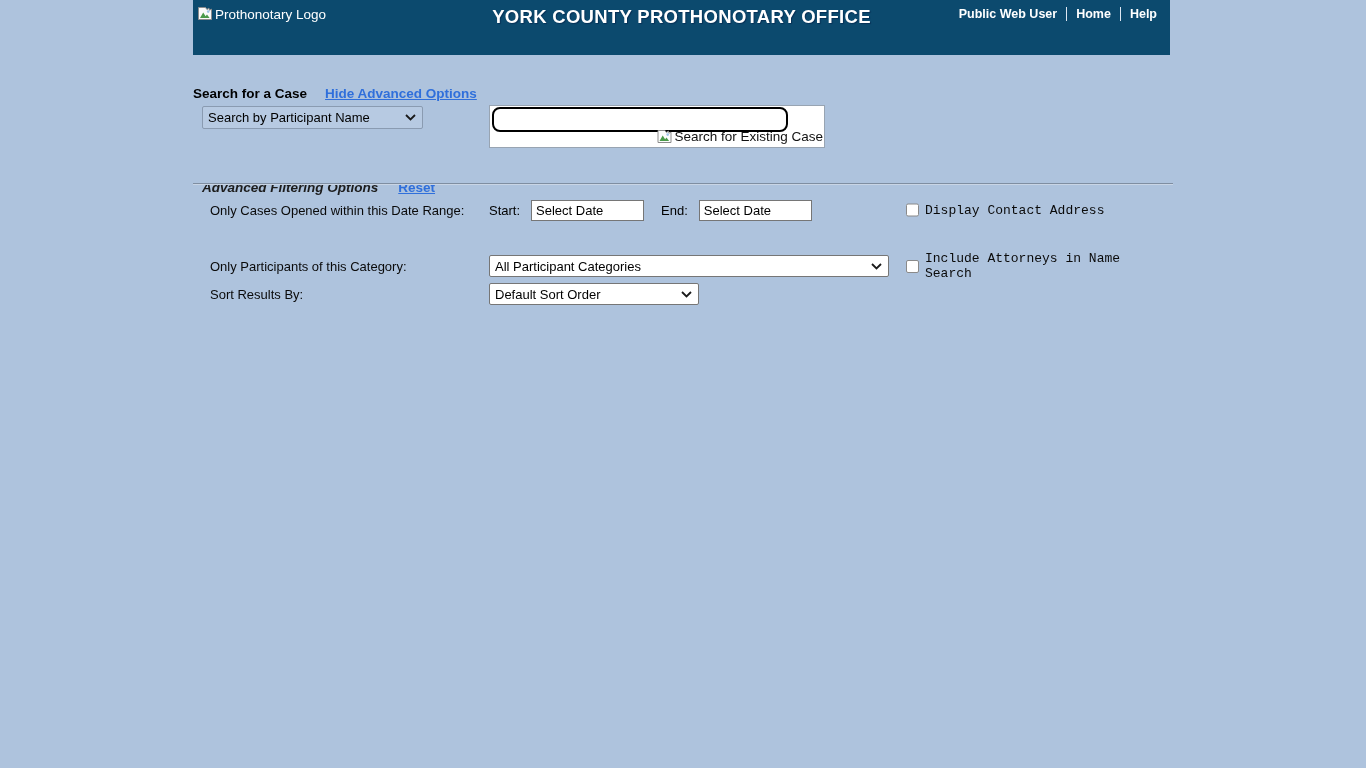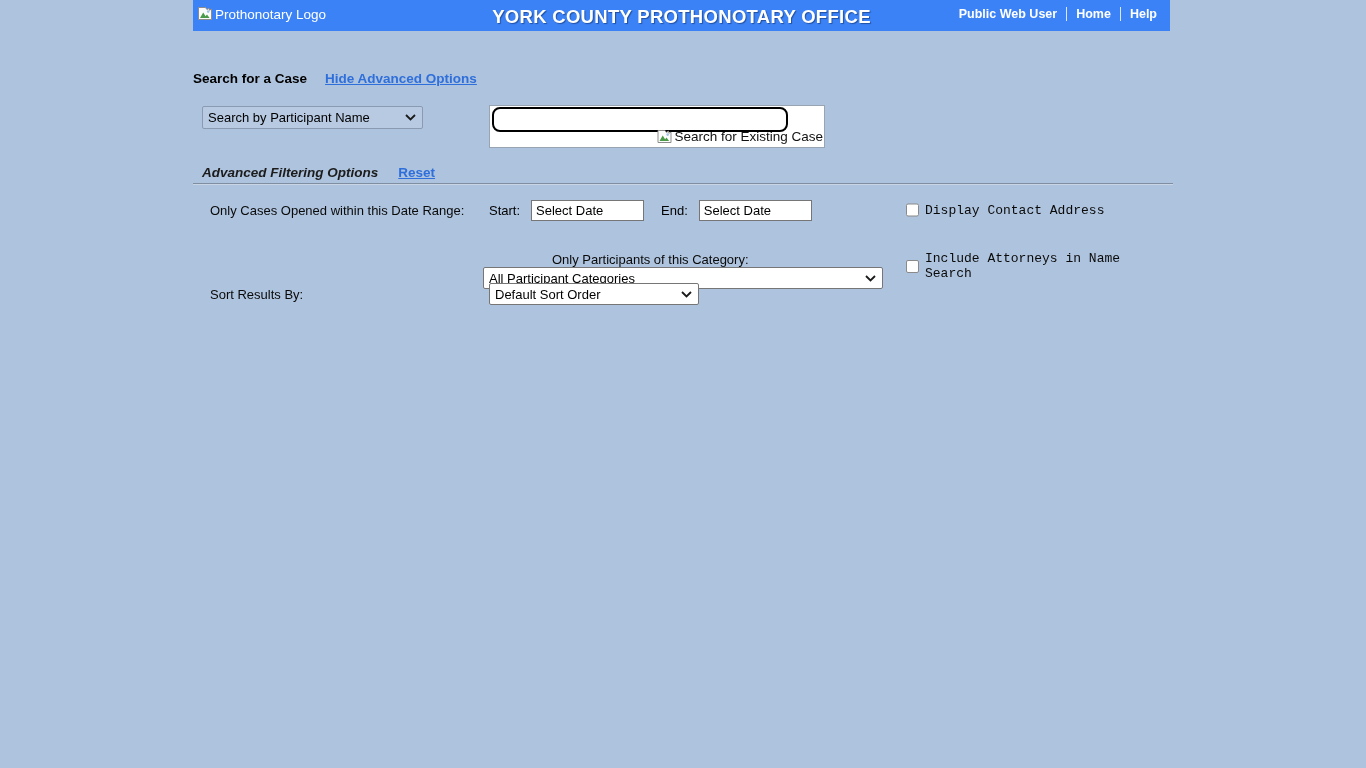--- a/index.html
+++ b/index.html
@@ -7,36 +7,36 @@
   body {
     background:#aec3dd;
     font-family:"Liberation Sans", sans-serif;
     font-size:13px;
     color:#000;
     overflow:hidden;
   }
   .container { position:relative; width:980px; margin:0 auto; height:768px; }
 
   
-  .topbar { position:absolute; left:0; top:0; width:977px; height:31px; background:#3b82f6; }
+  .topbar { position:absolute; left:0; top:0; width:977px; height:55px; background:#0c4a6e; }
   .logo { position:absolute; left:5px; top:7px; display:flex; align-items:flex-start; gap:2px;
           color:#fff; font-size:13.5px; }
   .logo .alt-text { line-height:15px; }
   .page-title { position:absolute; left:0; right:0; top:6px; text-align:center; color:#fff;
                 font-size:18.5px; font-weight:bold; letter-spacing:0.3px;
                 text-shadow:1px 1px 1px rgba(0,20,60,0.45); }
   .nav { position:absolute; right:4px; top:7px; display:flex; align-items:center;
          color:#fff; font-weight:bold; font-size:12.5px; }
   .nav-item { padding:0 9px; cursor:pointer; white-space:nowrap; }
   .nav-sep { width:1px; height:14px; background:#dde7f2; }
 
   
   .section-head { position:absolute; left:0; top:71px; display:flex; align-items:baseline; gap:18px; }
   .section-title { font-weight:bold; font-size:13.5px; }
-  .link { color:#2f6fdb; font-weight:bold; text-decoration:underline; font-size:13.5px; cursor:pointer; }
+  .link { color:#2f6fdb; font-weight:bold; text-decoration:underline; font-size:13.5px; cursor:pointer;margin-top:15px; }
 
   
   .select { box-sizing:border-box; display:flex; align-items:center; justify-content:space-between;
             background:#fff; border:1px solid #767676; border-radius:2px;
             padding:0 6px 0 5px; height:22px; font-size:13px; cursor:pointer; white-space:nowrap; }
   .select.tinted { background:#b7cae2; border-color:#8a9bb1; }
 
   
   .search-by { position:absolute; left:9px; top:106px; width:221px; height:23px; }
   .search-box { position:absolute; left:296px; top:105px; width:336px; height:43px;
@@ -48,21 +48,21 @@
                     gap:1px; font-size:13.5px; color:#111; cursor:pointer; }
 
   
   .adv-head { position:absolute; left:9px; top:165px; display:flex; align-items:baseline; gap:20px; }
   .adv-title { font-weight:bold; font-style:italic; font-size:13.5px; color:#1c1c1c; }
   .rule { position:absolute; left:0; top:183px; width:980px; height:0;
           border-top:1px solid #7f8ea1; border-bottom:1px solid #c9d5e5; }
 
   
   .frow { position:absolute; left:0; width:980px; height:28px; display:flex; align-items:center; }
-  .r1 { top:196px;align-items:center; } .r2 { top:224px; } .r3 { top:252px;flex-direction:column; } .r4 { top:280px; }
+  .r1 { top:196px;align-items:center; } .r2 { top:224px; } .r3 { top:252px; } .r4 { top:280px; }
   .flabel { box-sizing:border-box; width:296px; padding-left:17px; color:#0a0a0a; flex:none; }
   .inline-label { margin-right:11px; }
   .gap-left { margin-left:17px; }
   .date-input { box-sizing:border-box; width:113px; height:21px; border:1px solid #767676;
                 padding:0 4px; background:#fff; font-family:"Liberation Sans", sans-serif;
                 font-size:13px; color:#000; outline:none; }
   .sel-400 { width:400px; flex:none; }
   .sel-210 { width:210px; flex:none; }
 
   .cbgroup { position:absolute; left:713px; top:50%; transform:translateY(-50%);

